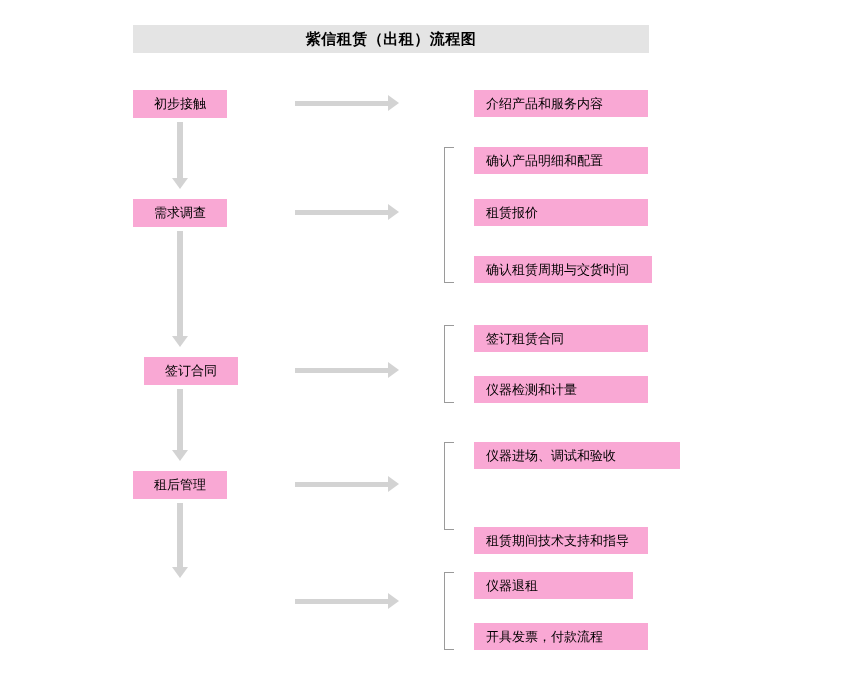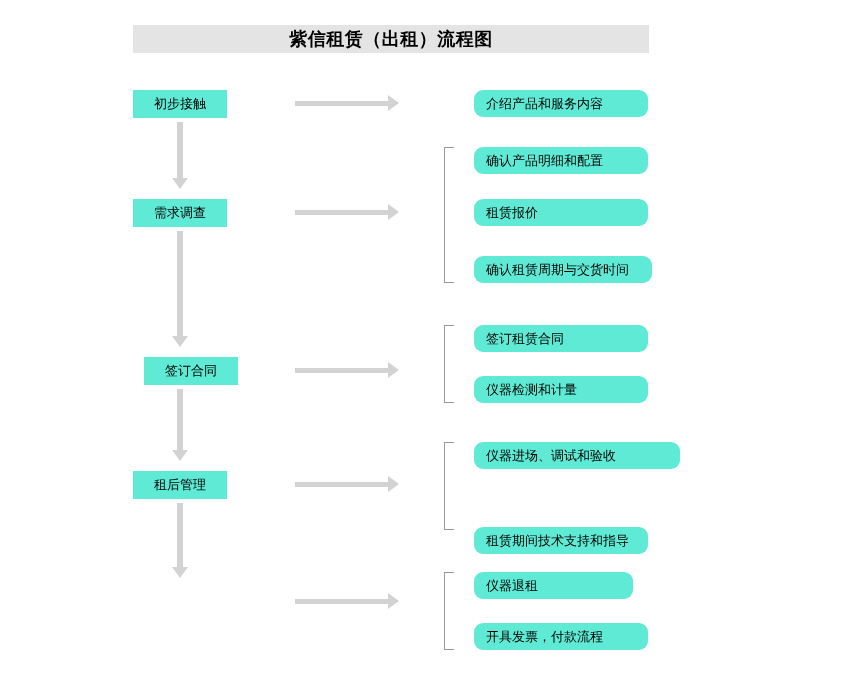--- a/index.html
+++ b/index.html
@@ -25,43 +25,42 @@
   .title-bar {
     position: absolute;
     left: 133px;
     top: 25px;
     width: 516px;
     height: 28px;
     background: #e4e4e4;
     display: flex;
     align-items: center;
     justify-content: center;
-    font-size: 18px;
+    font-size: 15px;
     font-weight: bold;
     letter-spacing: 0.5px;
   }
   
   .node {
     position: absolute;
-    background: #5eead4;
+    background: #f9a8d4;
     display: flex;
     align-items: center;
     font-size: 13px;
     box-sizing: border-box;
   }
   .node.stage {
     width: 94px;
     height: 28px;
     justify-content: center;
   }
   .node.detail {
     height: 27px;
     padding-left: 12px;
     justify-content: flex-start;
-    border-radius: 9px;
   }
   
   .vline {
     position: absolute;
     width: 6px;
     background: #d3d3d3;
   }
   .vhead {
     position: absolute;
     width: 0;

